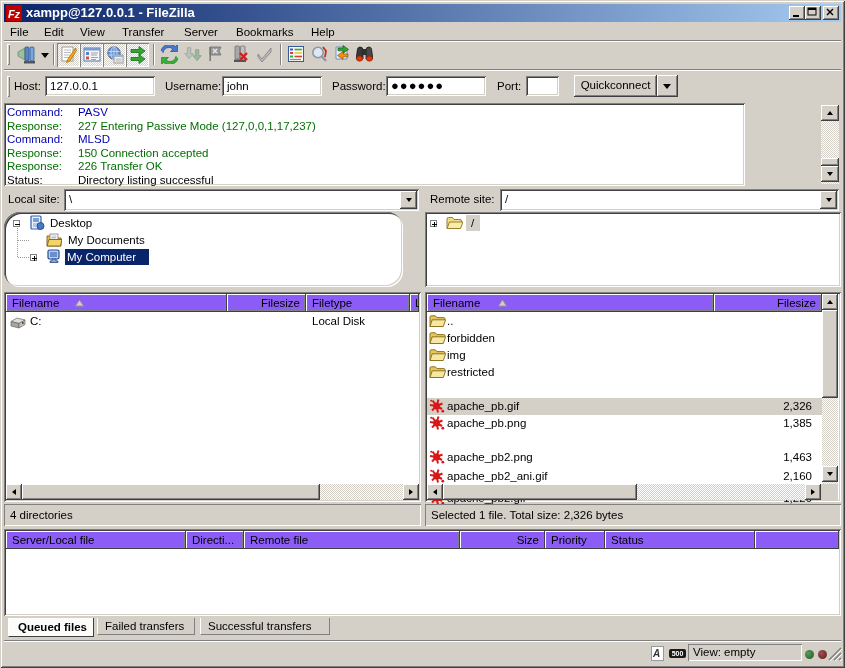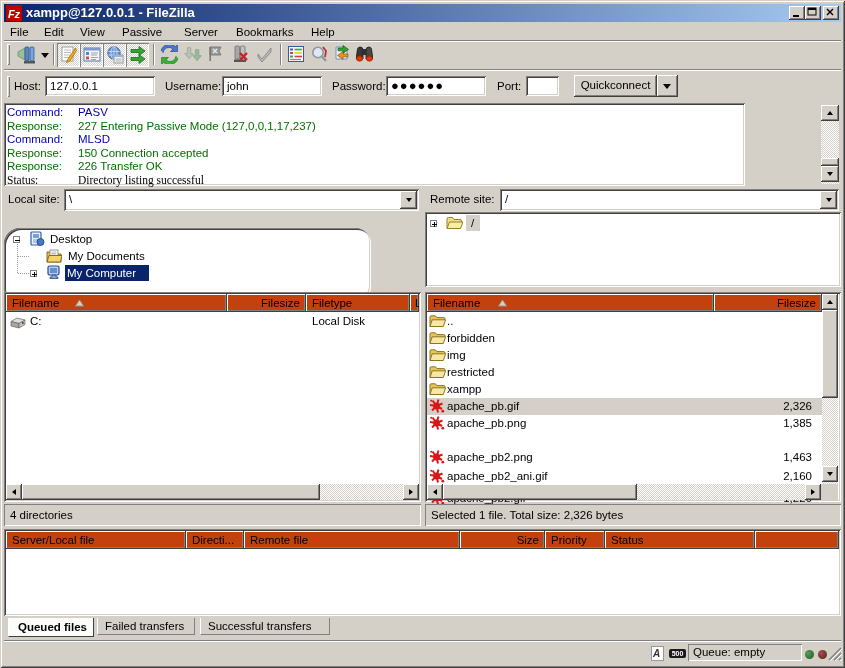--- a/index.html
+++ b/index.html
@@ -10,21 +10,21 @@
     box-shadow: inset 1px 1px 0 #d4d0c8, inset -1px -1px 0 #404040,
                 inset 2px 2px 0 #fff, inset -2px -2px 0 #808080;
   }
   .abs { position:absolute; }
   .sunken { box-shadow: inset 1px 1px 0 #808080, inset -1px -1px 0 #fff,
             inset 2px 2px 0 #404040, inset -2px -2px 0 #d4d0c8; }
   .sunken1 { box-shadow: inset 1px 1px 0 #808080, inset -1px -1px 0 #fff; }
   .raised { box-shadow: inset -1px -1px 0 #404040, inset 1px 1px 0 #fff,
             inset -2px -2px 0 #808080, inset 2px 2px 0 #d4d0c8; }
   .hdrseg { box-shadow: inset -1px -1px 0 #404040, inset 1px 1px 0 #fff,
-            inset -2px -2px 0 #808080; background:#c2410c; }
+            inset -2px -2px 0 #808080; background:#8b5cf6; }
   .checker { background-image: repeating-conic-gradient(#fff 0% 25%, #d4d0c8 0% 50%);
              background-size: 2px 2px; }
   .white { background:#fff; }
 
   
   #titlebar { left:4px; top:4px; width:837px; height:18px;
     background: linear-gradient(to right, #0a246a, #a6caf0);
     color:#fff; font-weight:bold; font-size:13px; }
   #title-text { position:absolute; left:22px; top:0.5px; }
   .tbtn { position:absolute; top:2px; width:16px; height:14px; background:#d4d0c8;
@@ -76,21 +76,21 @@
         </svg></div>
     <div class="tbtn" style="left:819px"><svg width="16" height="14">
           <path d="M4 3 L10 9 M10 3 L4 9" stroke="#000" stroke-width="1.4"></path>
         </svg></div>
   </div>
 
   <div id="menubar" class="abs">
       <span style="left:6px">File</span>
       <span style="left:40px">Edit</span>
       <span style="left:76px">View</span>
-      <span style="left:118px">Passive</span>
+      <span style="left:118px">Transfer</span>
       <span style="left:180px">Server</span>
       <span style="left:232px">Bookmarks</span>
       <span style="left:307px">Help</span>
     </div>
 
   <div id="toolbar" class="abs" style="left:4px; top:41px; width:837px; height:28px; box-shadow: inset 0 1px 0 #fff;">
     <div class="abs" style="left:3px;top:3px;width:3px;height:21px;box-shadow:inset 1px 1px 0 #fff, inset -1px -1px 0 #808080;"></div>
 
     <svg class="abs" style="left:11px;top:3px" width="22" height="22" viewBox="0 0 22 22">
       <path d="M3 8 L10 4 L10 16 L3 12 Z" fill="#9cc09c" stroke="#6a8f6a" stroke-width="0.8"></path>
@@ -211,21 +211,21 @@
     </div>
   </div>
 
   <div id="log" class="abs sunken white" style="left:4px; top:103px; width:741px; height:83px;">
     <div class="abs" style="left:3px;top:3px;line-height:13.5px;width:800px;">
       <div style="position:relative;color:#0000b0;">Command:<span class="abs" style="left:71px;">PASV</span></div>
       <div style="position:relative;color:#007000;">Response:<span class="abs" style="left:71px;">227 Entering Passive Mode (127,0,0,1,17,237)</span></div>
       <div style="position:relative;color:#0000b0;">Command:<span class="abs" style="left:71px;">MLSD</span></div>
       <div style="position:relative;color:#007000;">Response:<span class="abs" style="left:71px;">150 Connection accepted</span></div>
       <div style="position:relative;color:#007000;">Response:<span class="abs" style="left:71px;">226 Transfer OK</span></div>
-      <div style="position:relative;color:#000;font-family:Liberation Serif, serif;">Status:<span class="abs" style="left:71px;">Directory listing successful</span></div>
+      <div style="position:relative;color:#000;">Status:<span class="abs" style="left:71px;">Directory listing successful</span></div>
     </div>
 
     <div class="abs checker" style="left:817px;top:2px;width:18px;height:79px;"></div>
     <div class="sbtn" style="left:817px;top:2px;width:18px;height:16px;">
         <div class="arr up"></div>
       </div>
     <div class="thumb" style="left:817px;top:55px;width:18px;height:8px;"></div>
     <div class="sbtn" style="left:817px;top:63px;width:18px;height:16px;">
         <div class="arr down"></div>
       </div>
@@ -243,21 +243,21 @@
   <div id="remotesiterow" class="abs" style="left:425px; top:186px; width:416px; height:27px;">
     <div class="abs" style="left:5px;top:7px;">Remote site:</div>
     <div class="abs sunken white" style="left:75px;top:3px;width:339px;height:22px;">
       <div class="abs" style="left:5px;top:4px;">/</div>
       <div class="sbtn" style="right:2px;top:2px;width:17px;height:18px;">
           <div class="arr down"></div>
         </div>
     </div>
   </div>
 
-  <div id="localtree" class="abs sunken white" style="left:4px; top:228px; width:367px; height:75px;border-radius:16px;">
+  <div id="localtree" class="abs sunken white" style="left:4px; top:212px; width:399px; height:75px;border-radius:16px;">
 
     <div class="abs" style="left:13px;top:12px;width:1px;height:33px;background-image:repeating-linear-gradient(to bottom,#999 0 1px,transparent 1px 2px);"></div>
     <div class="abs" style="left:14px;top:28px;width:12px;height:1px;background-image:repeating-linear-gradient(to right,#999 0 1px,transparent 1px 2px);"></div>
     <div class="abs" style="left:14px;top:45px;width:12px;height:1px;background-image:repeating-linear-gradient(to right,#999 0 1px,transparent 1px 2px);"></div>
 
     <div class="abs" style="left:9px;top:8px;width:7px;height:7px;background:#fff;border:1px solid #808080;">
         <div class="abs" style="left:1px;top:3px;width:5px;height:1px;background:#000;"></div>
       </div>
     <svg class="abs" style="left:25px;top:3px" width="16" height="16" viewBox="0 0 16 16">
       <rect x="2" y="1" width="10" height="13" rx="1" fill="#e8f0fa" stroke="#3060b0" stroke-width="1.2"></rect>
@@ -356,27 +356,20 @@
           <path d="M1 13.5 L3.2 6.8 h13.4 L14.3 13.5 Z" fill="#f6e8a2" stroke="#8f741c" stroke-width="1"></path>
         </svg>
         <span class="fname">restricted</span>
       </div>
     <div class="row abs" style="top:55px;">
         <svg width="17" height="17" viewBox="0 0 17 17">
           <path d="M1 13.5 V4 q0-1.2 1.2-1.2 h4.2 l1.5 1.8 h6.9 q1.2 0 1.2 1.2 v1 Z" fill="#e8c45c" stroke="#8f741c" stroke-width="1"></path>
           <path d="M1 13.5 L3.2 6.8 h13.4 L14.3 13.5 Z" fill="#f6e8a2" stroke="#8f741c" stroke-width="1"></path>
         </svg>
         <span class="fname">img</span>
-      </div>
-    <div class="row abs" style="top:89px;">
-        <svg width="17" height="17" viewBox="0 0 17 17">
-          <path d="M1 13.5 V4 q0-1.2 1.2-1.2 h4.2 l1.5 1.8 h6.9 q1.2 0 1.2 1.2 v1 Z" fill="#e8c45c" stroke="#8f741c" stroke-width="1"></path>
-          <path d="M1 13.5 L3.2 6.8 h13.4 L14.3 13.5 Z" fill="#f6e8a2" stroke="#8f741c" stroke-width="1"></path>
-        </svg>
-        <span class="fname">xampp</span>
       </div>
     <div class="row abs sel" style="top:106px;">
         <svg width="17" height="17" viewBox="0 0 17 17">
           <circle cx="7.5" cy="8" r="3.4" fill="#d81818"></circle>
           <path d="M7.5 8 L3.5 2.5 M7.5 8 L9.5 1.5 M7.5 8 L13.5 5.5 M7.5 8 L13 11 M7.5 8 L9 14.5 M7.5 8 L3 12.5 M7.5 8 L1 7" stroke="#d81818" stroke-width="2"></path>
           <circle cx="13.8" cy="13.2" r="1.4" fill="#d81818"></circle>
           <circle cx="2.2" cy="2.8" r="1" fill="#d81818"></circle>
         </svg>
         <span class="fname">apache_pb.gif</span>
         <span class="fsize">2,326</span>
@@ -459,21 +452,21 @@
     <div class="abs" style="left:4px;top:2px;width:86px;height:19px;background:#fcfcfa;border-left:1px solid #fff;border-right:1px solid #404040;border-bottom:1px solid #404040;z-index:2;font-weight:bold;padding:3px 0 0 9px;">Queued files</div>
     <div class="abs" style="left:93px;top:2px;width:98px;height:17px;background:#d4d0c8;border-left:1px solid #fff;border-right:1px solid #808080;border-bottom:1px solid #808080;padding:2px 0 0 7px;">Failed transfers</div>
     <div class="abs" style="left:196px;top:2px;width:130px;height:17px;background:#d4d0c8;border-left:1px solid #fff;border-right:1px solid #808080;border-bottom:1px solid #808080;padding:2px 0 0 7px;">Successful transfers</div>
   </div>
 
   <div id="statusbar" class="abs" style="left:4px; top:640px; width:837px; height:24px; box-shadow: inset 0 1px 0 #808080, inset 0 2px 0 #fff;">
     <div class="abs" style="left:647px;top:6px;width:13px;height:15px;background:#fff;border:1px solid #999;">
       <div class="abs" style="left:1px;top:1px;font-size:10px;font-weight:bold;font-style:italic;color:#333;">A</div>
     </div>
     <div class="abs" style="left:665px;top:9px;width:17px;height:9px;background:#1a1a1a;border-radius:2px;color:#fff;font-size:7px;font-weight:bold;text-align:center;line-height:9px;">500</div>
-    <div class="abs sunken1" style="left:684px;top:4px;width:114px;height:17px;padding:2px 0 0 5px;">Queue: empty</div>
+    <div class="abs sunken1" style="left:684px;top:4px;width:114px;height:17px;padding:2px 0 0 5px;">View: empty</div>
     <div class="abs" style="left:801px;top:10px;width:9px;height:9px;border-radius:50%;background:radial-gradient(circle at 35% 35%, #5a9a5a, #1e5c1e);"></div>
     <div class="abs" style="left:814px;top:10px;width:9px;height:9px;border-radius:50%;background:radial-gradient(circle at 35% 35%, #a05050, #5c1e1e);"></div>
     <svg class="abs" style="left:824px;top:7px" width="14" height="14">
       <path d="M13 1 L1 13 M13 6 L6 13 M13 11 L11 13" stroke="#808080" stroke-width="1.5"></path>
       <path d="M14 2 L2 14 M14 7 L7 14 M14 12 L12 14" stroke="#fff" stroke-width="1"></path>
     </svg>
   </div>
 </div>
 
 </body></html>

